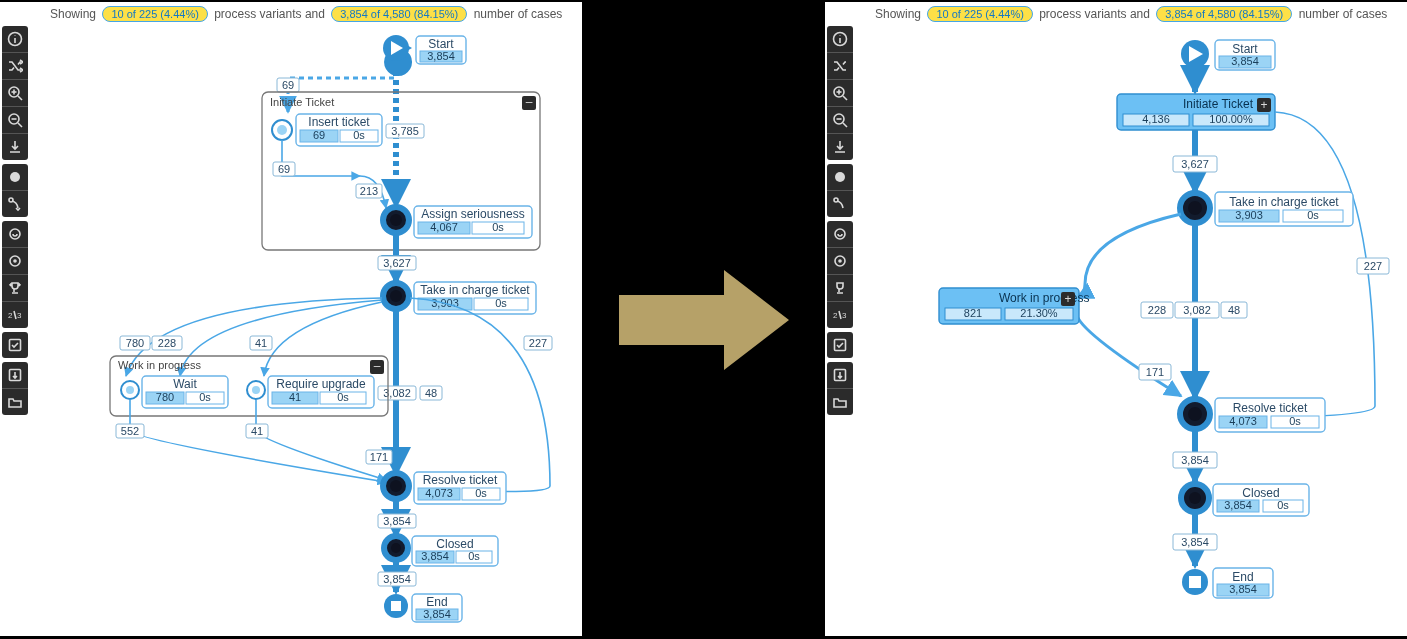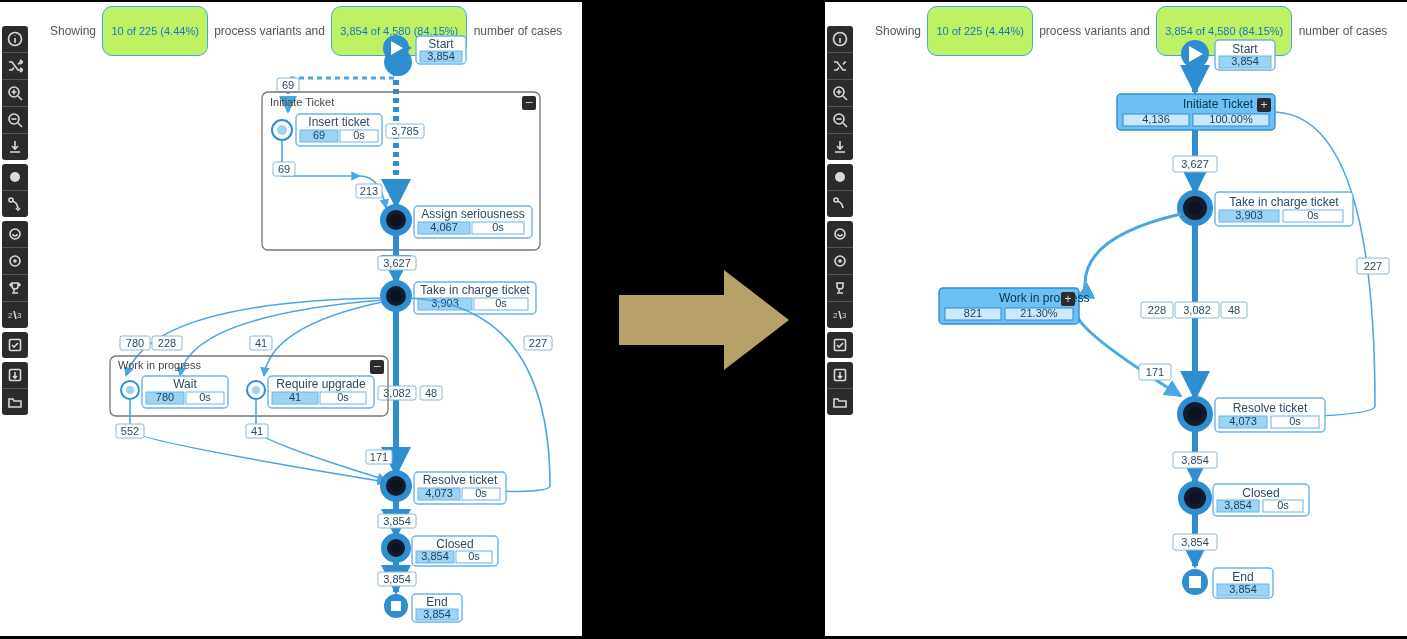--- a/index.html
+++ b/index.html
@@ -6,21 +6,21 @@
   .page{width:1407px;height:639px;position:relative;background:#000;}
   .panel{position:absolute;top:2px;height:634px;background:#fff;}
   .panel.left{left:0;width:582px;}
   .panel.right{right:0;width:582px;}
   .panel.left::before,.panel.right::before{content:"";position:absolute;top:0;right:-2px;bottom:0;width:2px;background:#000;}
   .arrow-gap{position:absolute;left:582px;top:0;width:243px;height:639px;display:flex;align-items:center;justify-content:center;}
   .big-arrow{fill:#b6a168;}
 
   
   .banner{position:absolute;top:4px;left:50px;right:8px;font-size:12px;color:#555;}
-  .banner .pill{display:inline-block;border:1px solid #45a6e6;border-radius:10px;padding:18px 8px;background:#bef264;color:#1478c4;font-size:11px;margin:0 3px;}
+  .banner .pill{display:inline-block;border:1px solid #45a6e6;border-radius:10px;padding:1px 8px;background:#fde047;color:#1478c4;font-size:11px;margin:0 3px;}
 
   
   .toolbar{position:absolute;left:2px;top:24px;width:26px;}
   .tgrp{background:#2b2b2b;border-radius:3px;margin-bottom:4px;display:flex;flex-direction:column;}
   .tbtn{width:26px;height:26px;color:#d9d9d9;display:flex;align-items:center;justify-content:center;cursor:pointer;}
   .tbtn svg{stroke:#d9d9d9;fill:none;stroke-width:1.6;}
   .tbtn.solid svg{fill:#d9d9d9;stroke:none;}
   .tgrp .tbtn + .tbtn{border-top:1px solid #555;}
 
   

